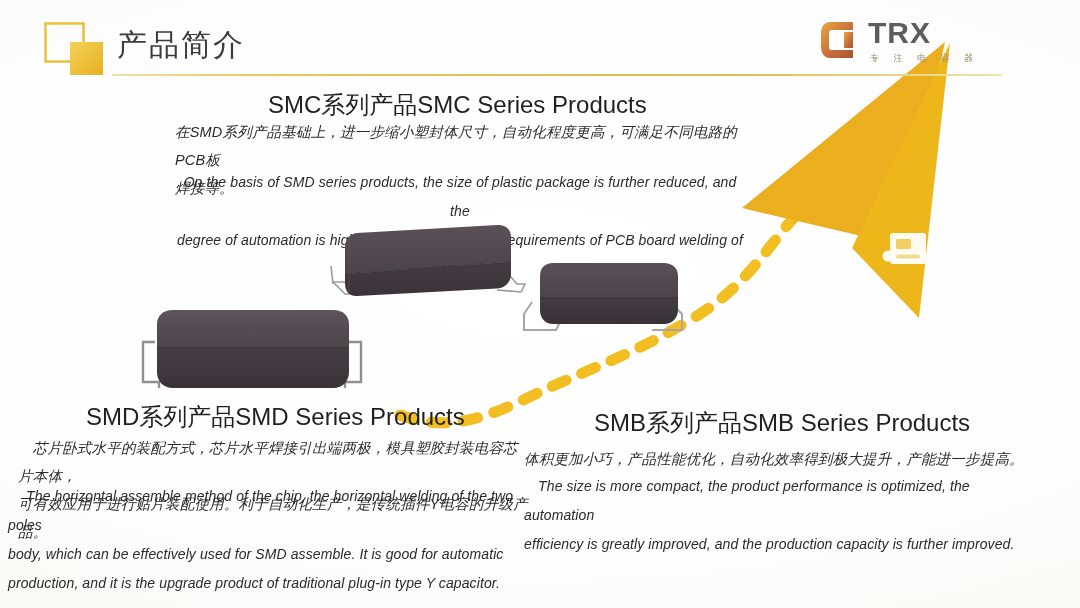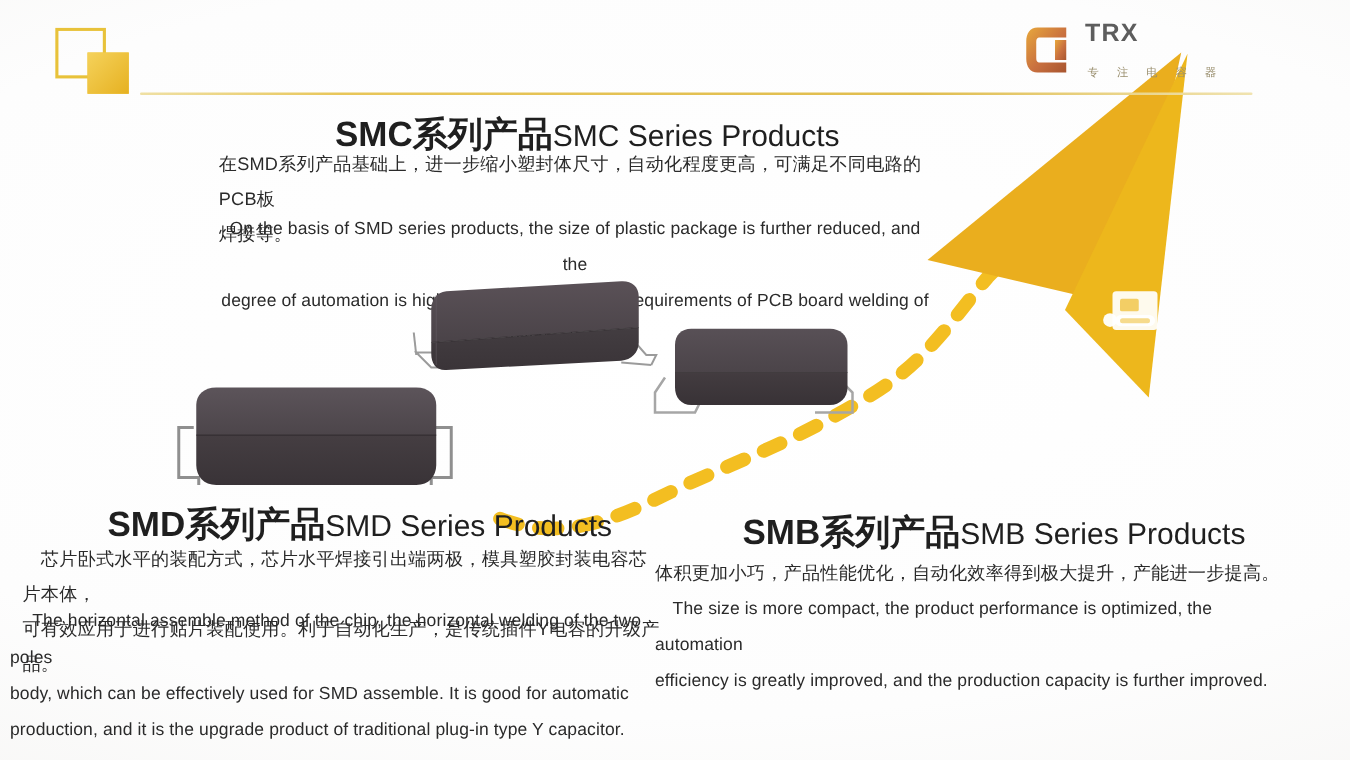--- a/index.html
+++ b/index.html
@@ -33,40 +33,40 @@
   .hdr-rule{
     position:absolute;left:112px;top:74px;width:890px;height:2px;
     background:linear-gradient(to right,#efe0a4 0%,#e8c659 18%,#e0bd4e 70%,#f0e3b0 100%);
     border-radius:2px;
   }
   
   .logo{position:absolute;left:820px;top:16px;width:225px;height:56px;}
   .logo-mark{position:absolute;left:0;top:4px;width:42px;height:40px;}
   .logo-trx{
     position:absolute;left:48px;top:0px;
-    font-size:20px;font-weight:700;color:#5d5d5d;letter-spacing:1px;
+    font-size:30px;font-weight:700;color:#5d5d5d;letter-spacing:1px;
     font-family:"Liberation Sans",sans-serif;white-space:nowrap;
   }
   .logo-cn{
     position:absolute;left:120px;top:-2px;font-size:29px;font-weight:700;
     color:#4a4a4a;letter-spacing:1px;white-space:nowrap;
   }
   .logo-sub{
     position:absolute;left:50px;top:36px;
     font-size:9px;color:#9a8f6e;letter-spacing:6px;white-space:nowrap;
   }
 
   
   .sec-title{
     position:absolute;white-space:nowrap;line-height:1.25;
   }
-  .sec-title .cn{font-size:28px;font-weight:700;color:#1f1f1f;letter-spacing:0px;}
+  .sec-title .cn{font-size:24px;font-weight:400;color:#1f1f1f;letter-spacing:0px;}
   .sec-title .en{font-size:24px;font-weight:400;color:#1f1f1f;}
 
-  .para{position:absolute;color:#2a2a2a;}
+  .para{position:absolute;color:#2a2a2a;font-style:italic;}
   .para p{margin:0;}
   .para.cn p{font-size:14.5px;line-height:28px;letter-spacing:0.2px;}
   .para.en p{font-size:14px;line-height:29px;letter-spacing:0.1px;}
 
   
   #smc-title{left:268px;top:90px;}
   #smc-cn{left:175px;top:118px;width:580px;}
   #smc-en{left:175px;top:168px;width:570px;text-align:center;}
 
   #smd-title{left:38px;top:402px;margin-left:48px;}
@@ -111,20 +111,21 @@
       <rect x="1.5" y="1.5" width="38" height="38" fill="none" stroke="#E8C23A" stroke-width="2.5"></rect>
       <rect x="26" y="20" width="33" height="33" fill="#F0C433"></rect>
       <rect x="26" y="20" width="33" height="33" fill="url(#sqg)"></rect>
       <defs>
         <linearGradient id="sqg" x1="0" y1="0" x2="1" y2="1">
           <stop offset="0%" stop-color="#F5D25B"></stop>
           <stop offset="100%" stop-color="#E6B121"></stop>
         </linearGradient>
       </defs>
     </svg>
+    <div class="hdr-title">产品简介</div>
     <div class="hdr-rule"></div>
 
     <div class="logo">
       <svg class="logo-mark" viewBox="0 0 42 40">
         <defs>
           <linearGradient id="lg1" x1="0" y1="0" x2="1" y2="1">
             <stop offset="0%" stop-color="#E8A83C"></stop>
             <stop offset="55%" stop-color="#C9703F"></stop>
             <stop offset="100%" stop-color="#A8552F"></stop>
           </linearGradient>

